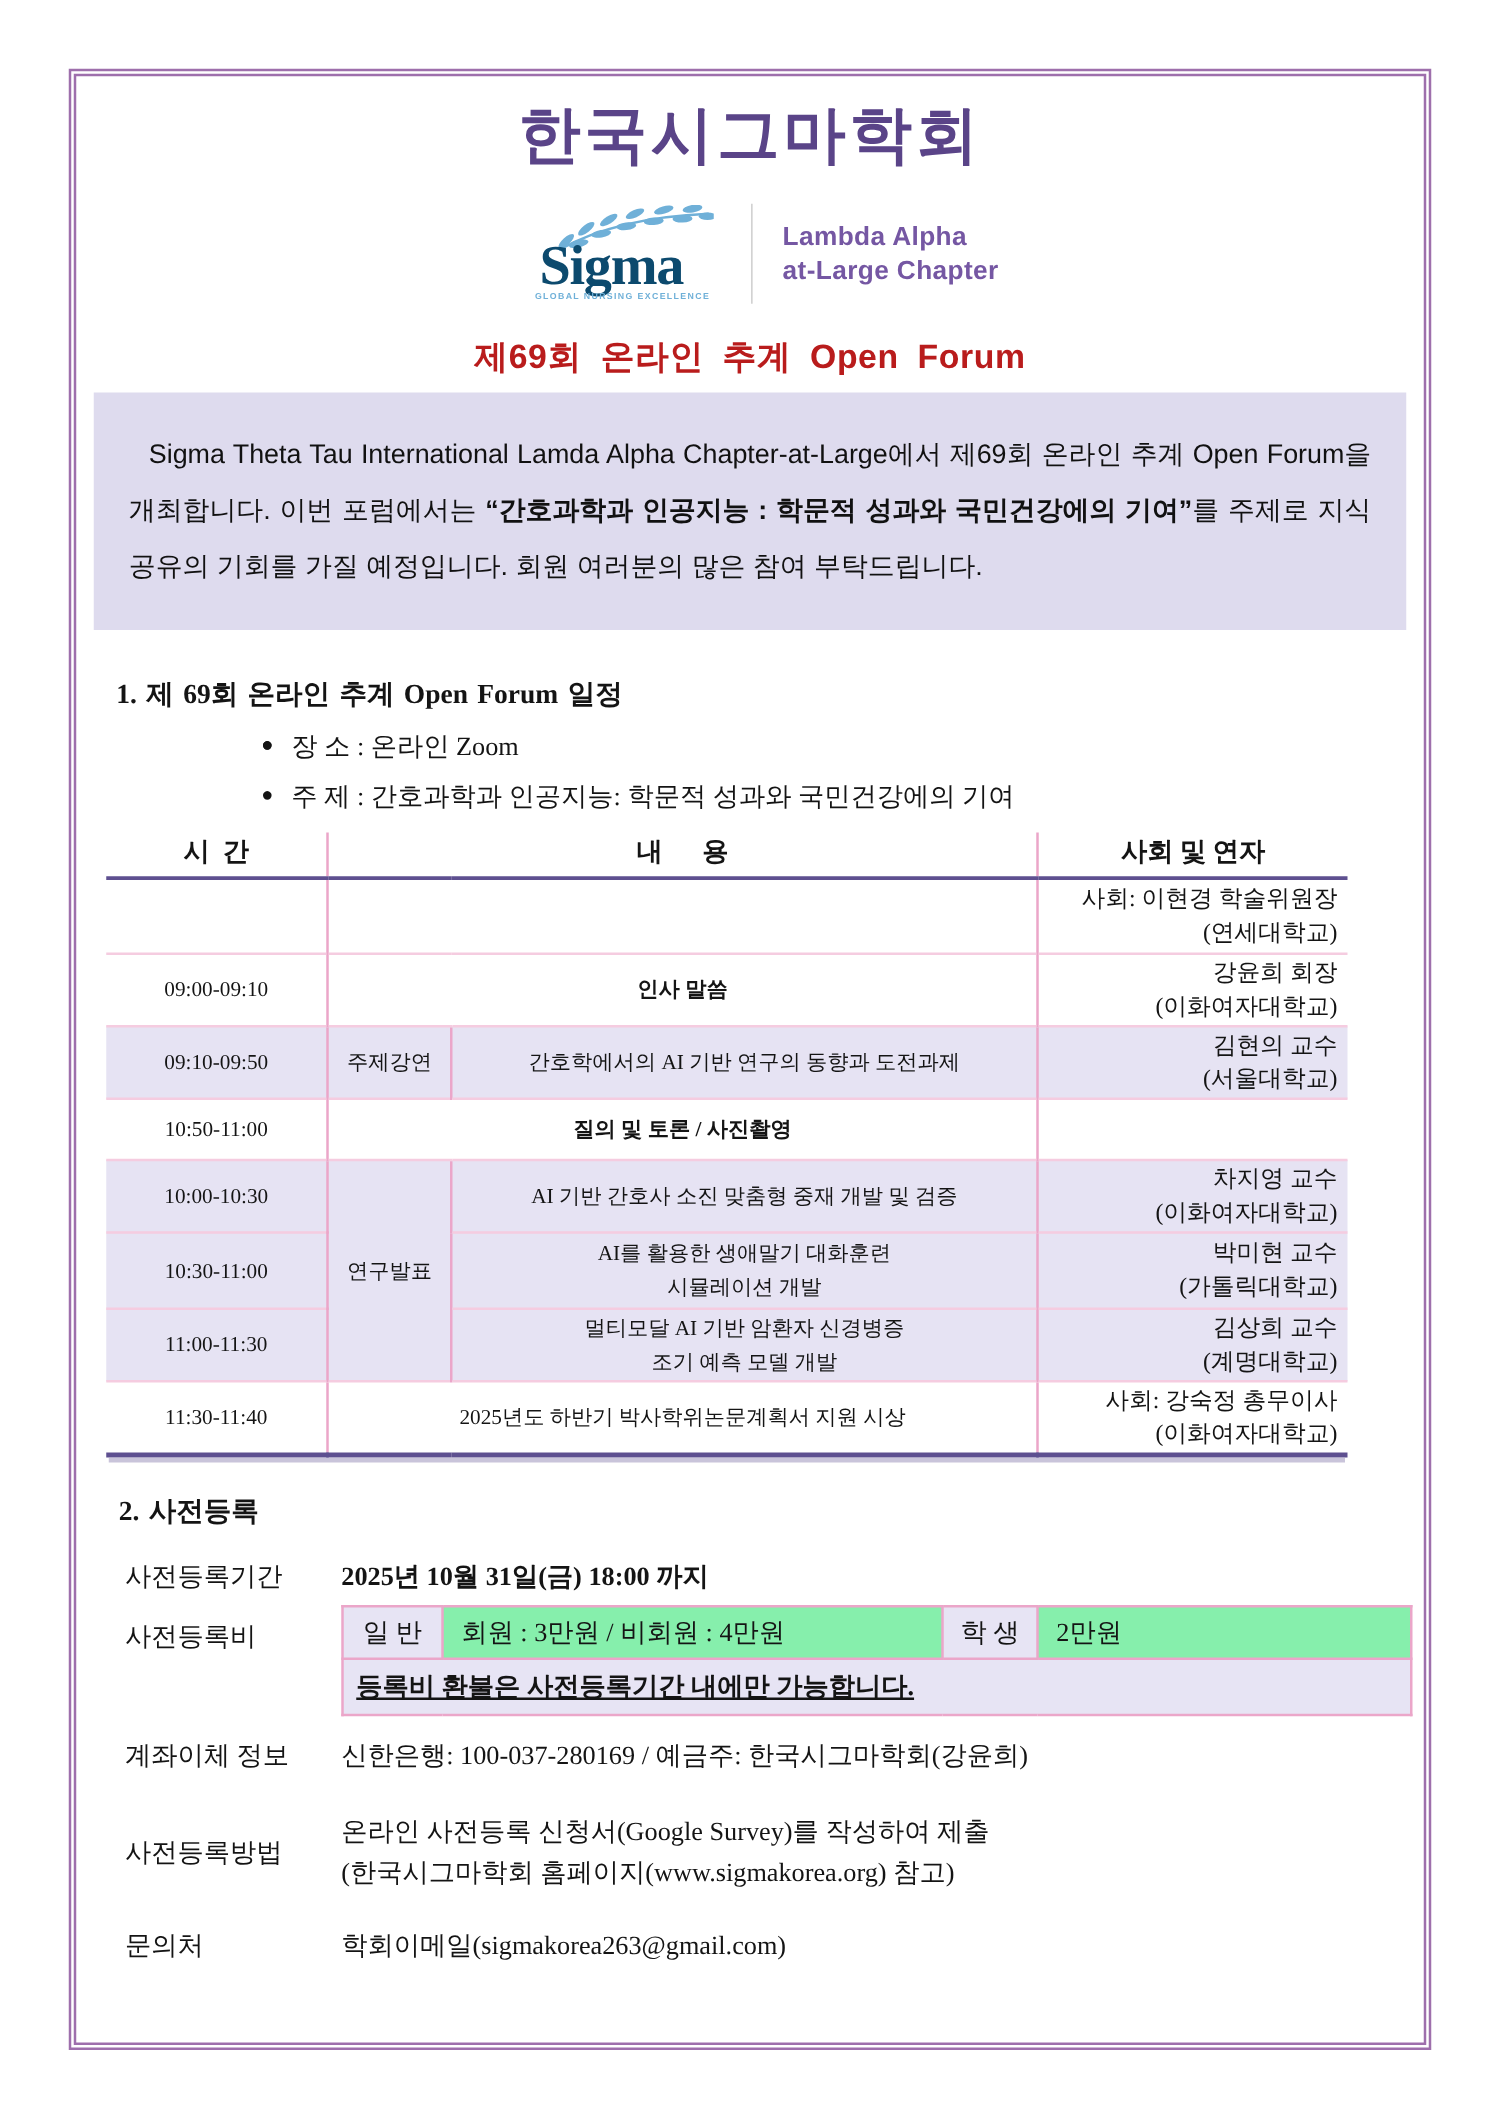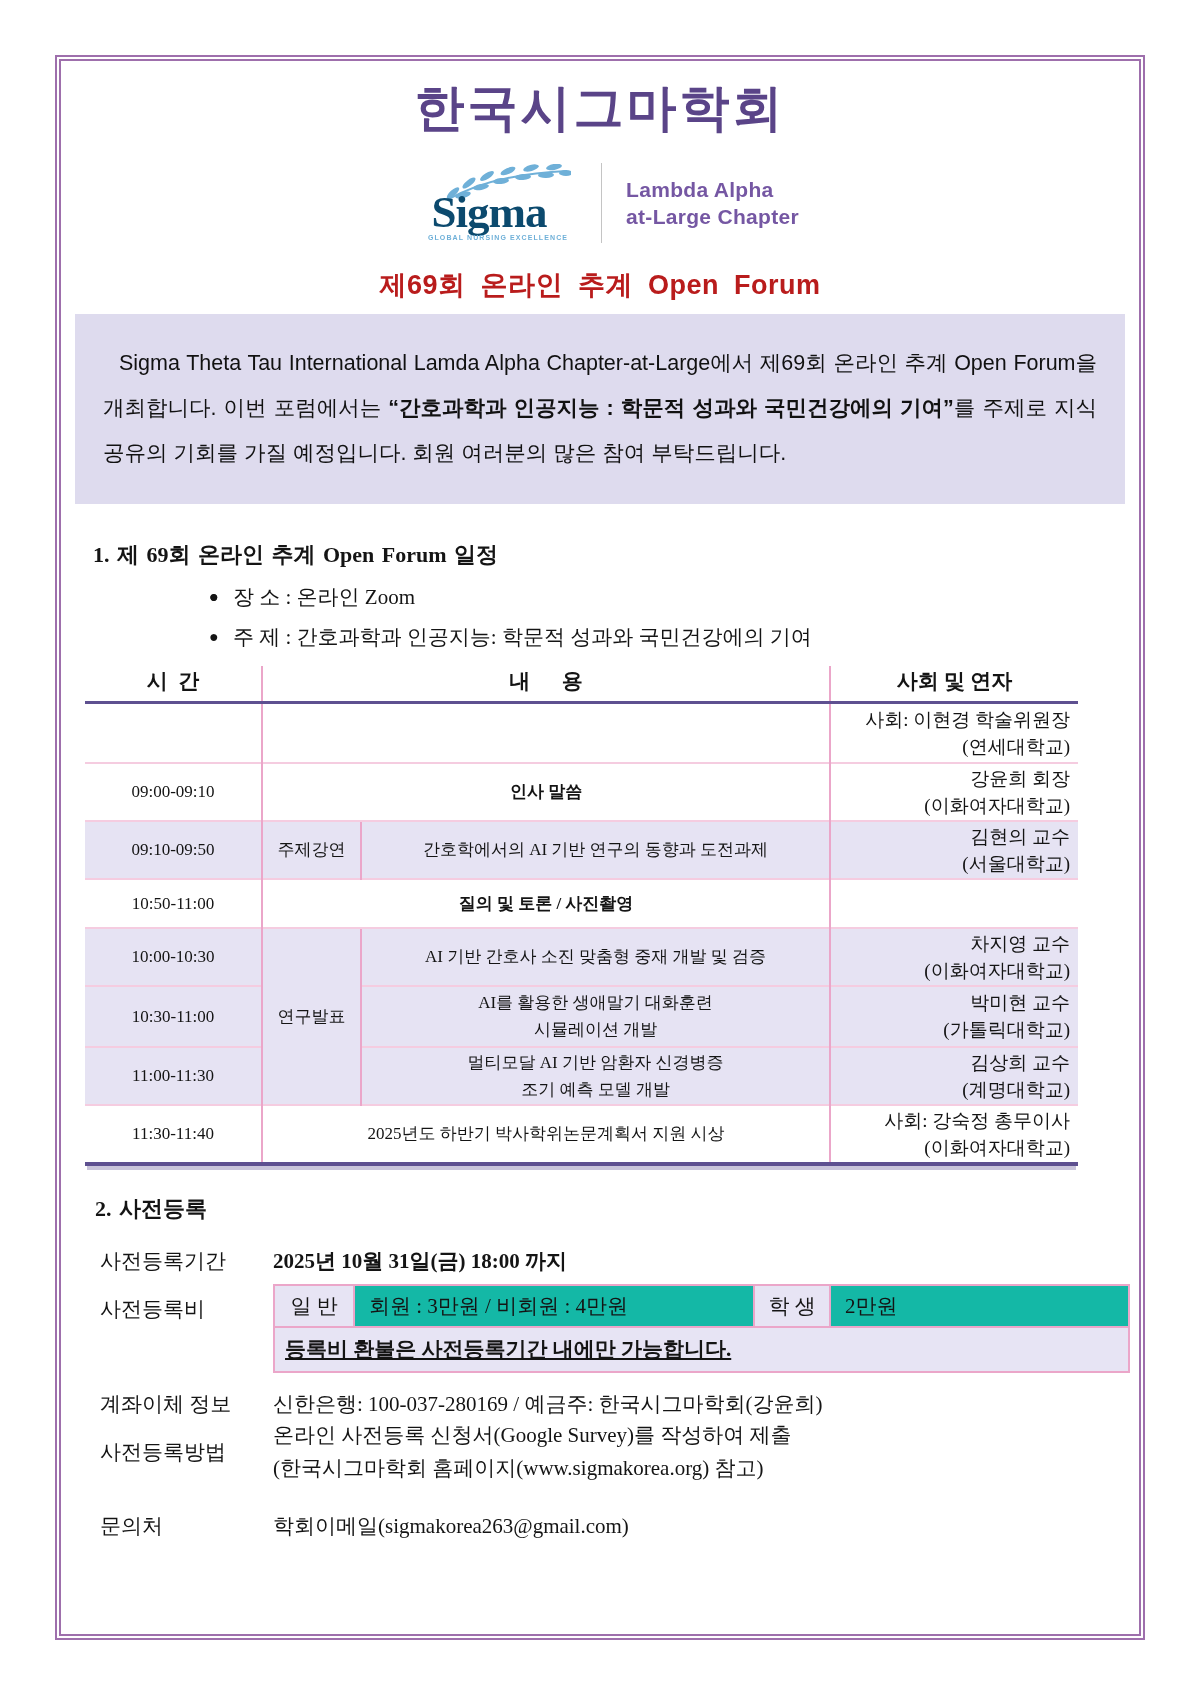--- a/index.html
+++ b/index.html
@@ -78,30 +78,30 @@
   .sched .b { font-weight:bold; }
   .sched tr.lav td { background:#e6e3f3; }
   tr.hA{height:60px} tr.hB{height:56px} tr.hC{height:57px} tr.hD{height:49px}
   tr.hE{height:54px} tr.hF{height:61px}
 
   
   .reg-row { display:flex; margin-left:45px; font-size:21px; line-height:30px; align-items:flex-start; }
   .reg-label { width:173px; flex:none; }
   .reg-value { white-space:pre-line; }
   .bold { font-weight:bold; }
-  .mt22{margin-top:22px} .mt8{margin-top:8px} .mt16{margin-top:16px} .mt30{} .mt26{margin-top:26px}
+  .mt22{margin-top:22px} .mt8{margin-top:8px} .mt16{margin-top:16px} .mt30{margin-top:30px} .mt26{margin-top:26px}
   .vcenter { align-items:center; }
   .fee-label-pad { padding-top:10px; }
 
   table.fee { border-collapse:collapse; width:855px; table-layout:fixed; }
   .fee td { border:2px solid #eba6c9; font-size:21px; vertical-align:middle; }
   .fee tr.fr1 { height:42px; }
   .fee tr.fr2 { height:45px; }
   .fee td.flab { background:#e7e4f4; text-align:center; }
-  .fee td.fval { background:#14b8a6; padding-left:14px;margin-top:16px; }
+  .fee td.fval { background:#86efac; padding-left:14px;margin-top:16px; }
   .fee td.fnote { background:#e7e4f4; font-weight:bold; text-decoration:underline; padding-left:10px; }
 </style>
 </head>
 <body>
 
 <div class="page">
   <div class="frame"></div>
 
   <div class="content">
 

